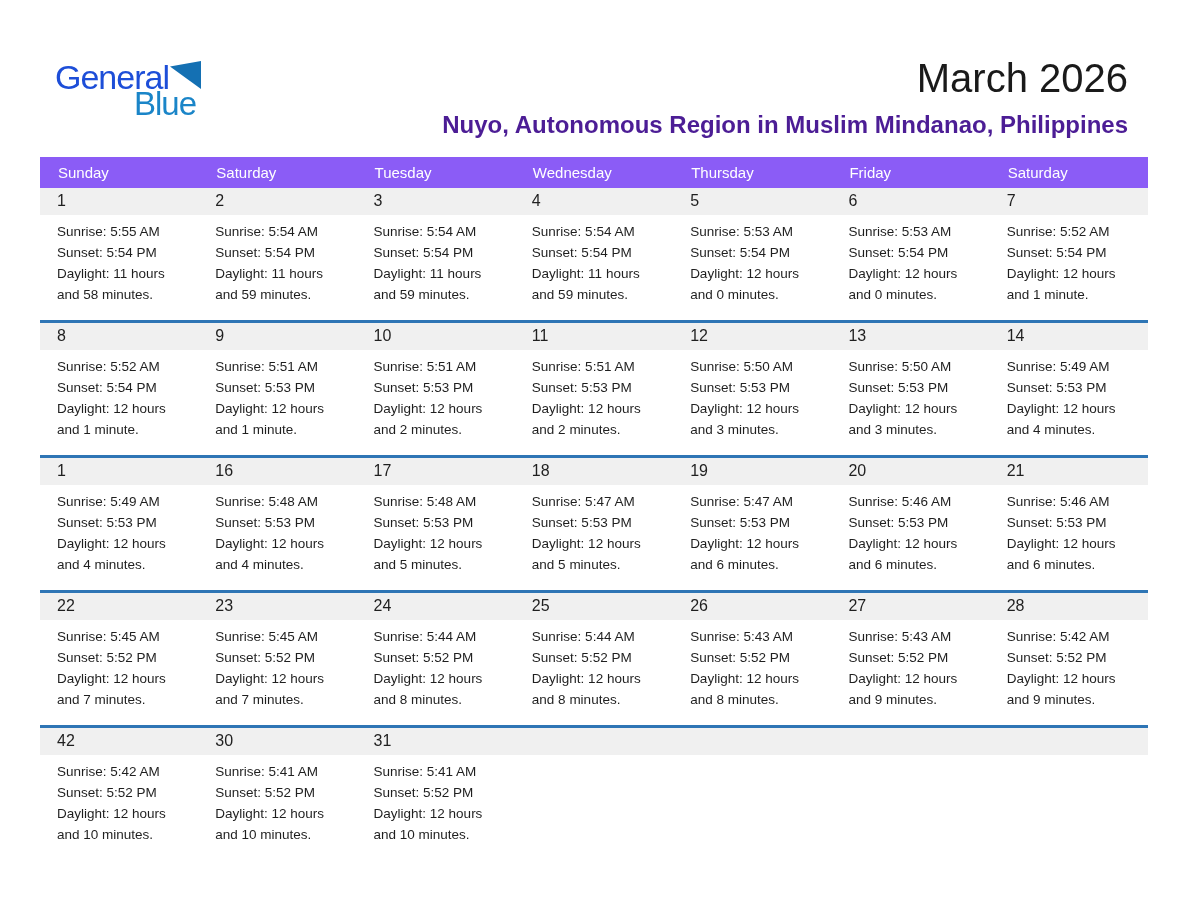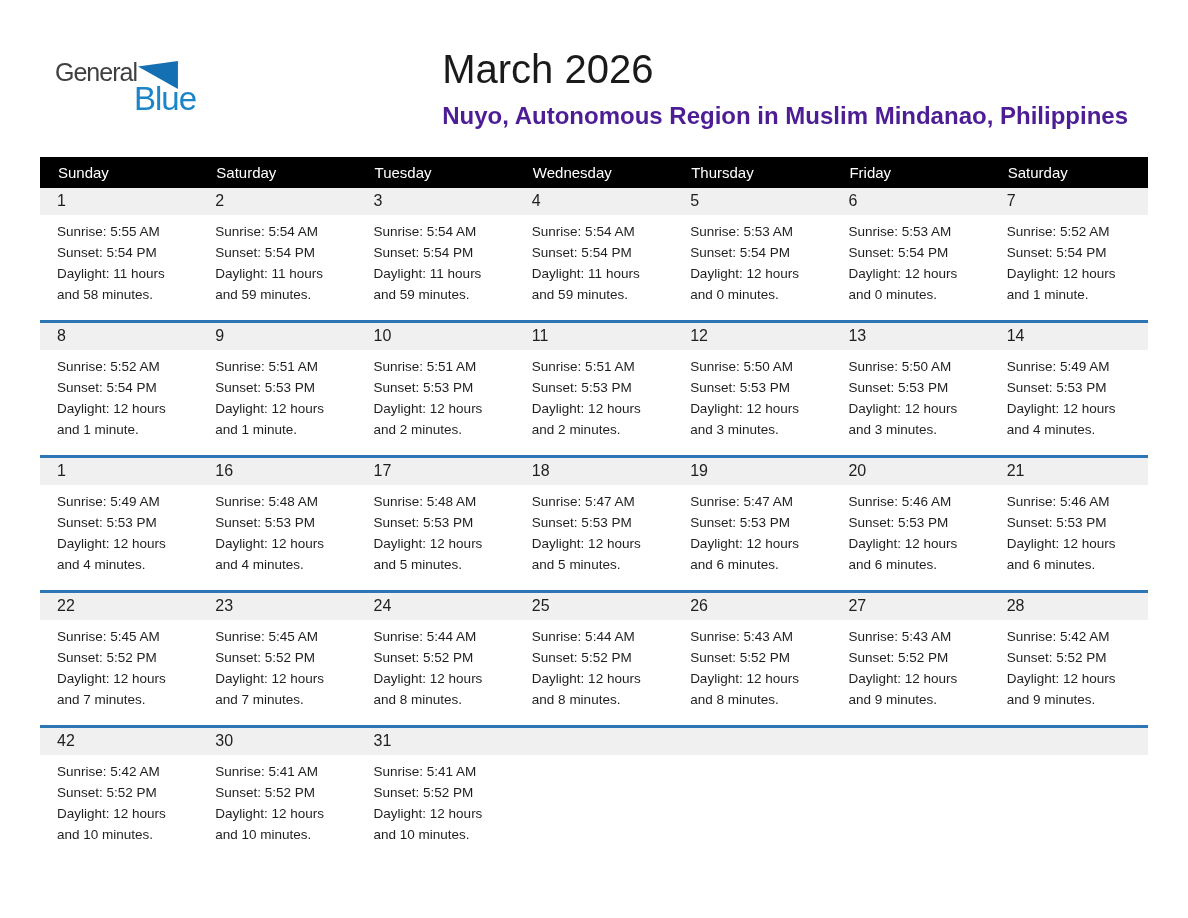--- a/index.html
+++ b/index.html
@@ -13,44 +13,44 @@
   }
   .page { position: absolute; inset: 0; }
 
   
   .logo {
     position: absolute; left: 55px; top: 60px; width: 146px;
     line-height: 1;
   }
   .logo-row { display: flex; align-items: flex-start; }
   .logo-general {
-    font-size: 25px; color: #404040; letter-spacing: -1px;
+    font-size: 34px; color: #1d4ed8; letter-spacing: -1px;
   }
   .logo-triangle {
     display: inline-block; width: 40px; height: 28px; margin-left: 1px; margin-top: 1px;
     background: #1470b3;
     clip-path: polygon(0 20%, 100% 0, 100% 100%);
   }
   .logo-blue {
     font-size: 33px; color: #1a85c8; letter-spacing: -1px;
     text-align: right; padding-right: 5px; margin-top: -7px;
   }
 
-  .titles { position: absolute; right: 60px; top: 46px; }
+  .titles { position: absolute; right: 60px; top: 55px; text-align: right; }
   .month-title { font-size: 40px; color: #1a1a1a; line-height: 1.15; }
   .location { font-size: 24px; font-weight: bold; color: #4c1d95; margin-top: 10px; }
 
   
   table.cal {
     position: absolute; left: 40px; top: 157px;
     width: 1108px;
     border-collapse: collapse; table-layout: fixed;
   }
   table.cal th {
-    background: #000000; color: #ffffff;
+    background: #8b5cf6; color: #ffffff;
     font-size: 15px; font-weight: normal;
     text-align: left; padding: 7px 0 7px 18px;
     height: 30px;
   }
   table.cal tbody tr { vertical-align: top; }
   table.cal tbody tr + tr td { border-top: 3px solid #2e75b5; }
   table.cal td { padding: 0; }
 
   .day-num {
     background: #f0f0f0;

